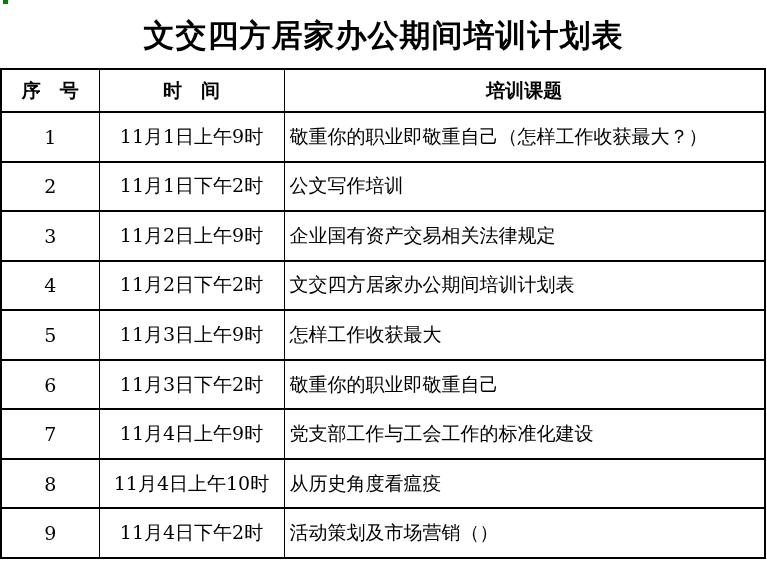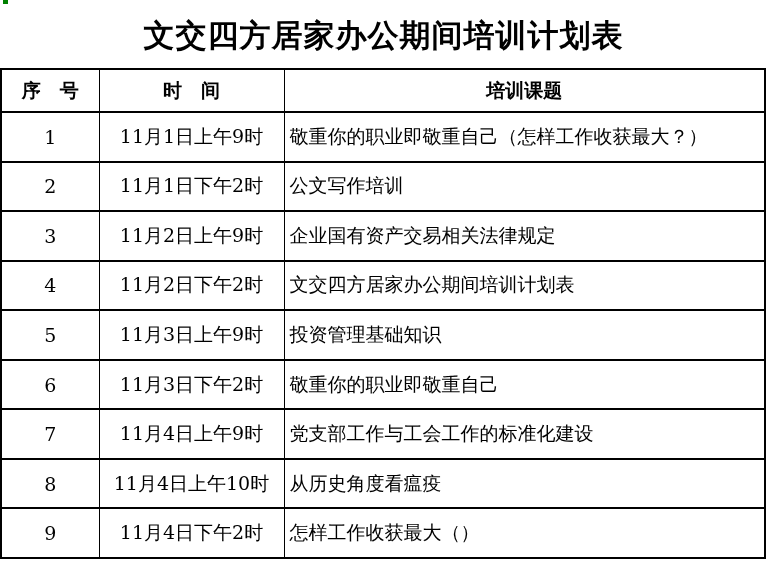--- a/index.html
+++ b/index.html
@@ -95,38 +95,38 @@
         <td class="topic-cell">企业国有资产交易相关法律规定</td>
       </tr>
       <tr>
         <td class="no-cell">4</td>
         <td class="time-cell">11月2日下午2时</td>
         <td class="topic-cell">文交四方居家办公期间培训计划表</td>
       </tr>
       <tr>
         <td class="no-cell">5</td>
         <td class="time-cell">11月3日上午9时</td>
-        <td class="topic-cell">投资管理基础知识</td>
+        <td class="topic-cell">怎样工作收获最大</td>
       </tr>
       <tr>
         <td class="no-cell">6</td>
         <td class="time-cell">11月3日下午2时</td>
         <td class="topic-cell">敬重你的职业即敬重自己</td>
       </tr>
       <tr>
         <td class="no-cell">7</td>
         <td class="time-cell">11月4日上午9时</td>
         <td class="topic-cell">党支部工作与工会工作的标准化建设</td>
       </tr>
       <tr>
         <td class="no-cell">8</td>
         <td class="time-cell">11月4日上午10时</td>
         <td class="topic-cell">从历史角度看瘟疫</td>
       </tr>
       <tr>
         <td class="no-cell">9</td>
         <td class="time-cell">11月4日下午2时</td>
-        <td class="topic-cell">怎样工作收获最大（）</td>
+        <td class="topic-cell">活动策划及市场营销（）</td>
       </tr>
     </tbody>
   </table>
 
 </div>
 
 </body></html>

